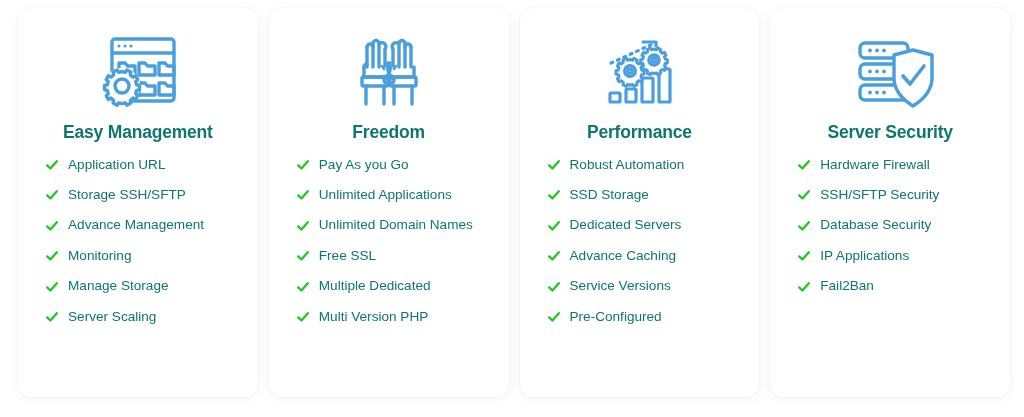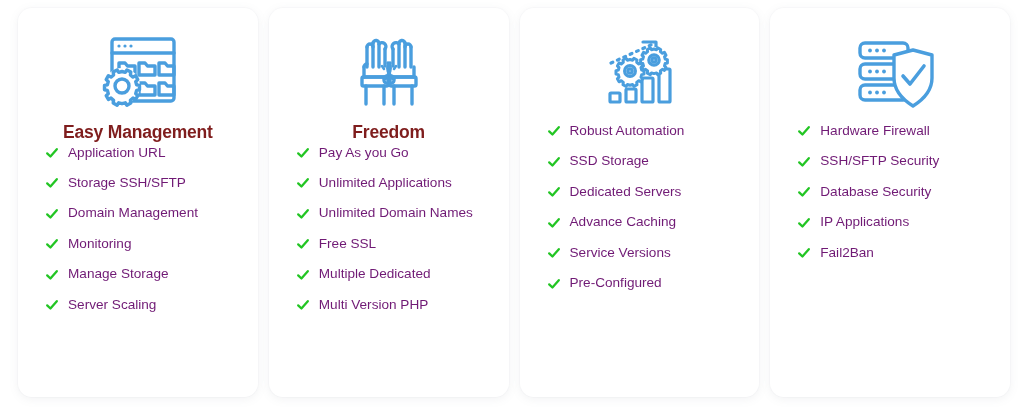--- a/index.html
+++ b/index.html
@@ -39,24 +39,24 @@
     align-items: center;
     justify-content: center;
     margin-bottom: 8px;
   }
   .card-icon svg {
     display: block;
   }
   .card-title {
     font-size: 17.5px;
     font-weight: bold;
-    color: #7f1d1d;
+    color: #0f766e;
     letter-spacing: -0.2px;
     text-align: center;
-    margin: 0 0 4px 0;
+    margin: 0 0 16px 0;
     line-height: 1;
   }
   .feature-list {
     list-style: none;
     margin: 0;
     padding: 0;
     width: 100%;
     align-self: flex-start;
   }
   .feature-item {
@@ -70,21 +70,21 @@
     margin-bottom: 8px;
   }
   .check-icon {
     flex: 0 0 auto;
     width: 14px;
     height: 14px;
     display: block;
   }
   .feature-label {
     font-size: 13.6px;
-    color: #701a75;
+    color: #0f766e;
     line-height: 1.1;
     white-space: nowrap;
   }
 </style>
 </head>
 <body>
 
 <div class="feature-grid">
 
   <div class="feature-card">
@@ -126,21 +126,21 @@
       <li class="feature-item">
         <svg class="check-icon" viewBox="0 0 16 16" fill="none" stroke="#22c523" stroke-width="2.6" stroke-linecap="round" stroke-linejoin="round">
             <path d="M2.5 8.4 L6.2 12 L13.5 3.6"></path>
           </svg>
         <span class="feature-label">Storage SSH/SFTP</span>
       </li>
       <li class="feature-item">
         <svg class="check-icon" viewBox="0 0 16 16" fill="none" stroke="#22c523" stroke-width="2.6" stroke-linecap="round" stroke-linejoin="round">
             <path d="M2.5 8.4 L6.2 12 L13.5 3.6"></path>
           </svg>
-        <span class="feature-label">Domain Management</span>
+        <span class="feature-label">Advance Management</span>
       </li>
       <li class="feature-item">
         <svg class="check-icon" viewBox="0 0 16 16" fill="none" stroke="#22c523" stroke-width="2.6" stroke-linecap="round" stroke-linejoin="round">
             <path d="M2.5 8.4 L6.2 12 L13.5 3.6"></path>
           </svg>
         <span class="feature-label">Monitoring</span>
       </li>
       <li class="feature-item">
         <svg class="check-icon" viewBox="0 0 16 16" fill="none" stroke="#22c523" stroke-width="2.6" stroke-linecap="round" stroke-linejoin="round">
             <path d="M2.5 8.4 L6.2 12 L13.5 3.6"></path>
@@ -252,20 +252,21 @@
                    -1.5 1.6 .7 2.4 2.2 .5 0 3.4 -2.2 .5 -.7 2.4 1.5 1.6 -1.6 2.9
                    -2 -1.1 -2 1.6 .3 2.2 -3 1.6 -1.2 -1.8 -2.5 .7 -2.5 -.7
                    -1.2 1.8 -3 -1.6 .3 -2.2 -2 -1.6 -2 1.1 -1.6 -2.9 1.5 -1.6
                    -.7 -2.4 -2.2 -.5 0 -3.4 2.2 -.5 .7 -2.4 -1.5 -1.6 1.6 -2.9
                    2 1.1 2 -1.6 -.3 -2.2 3 -1.6 1.2 1.8 z" fill="#ffffff" stroke-width="3"></path>
           <circle cx="59" cy="27" r="5.2"></circle>
           <circle cx="59" cy="27" r="2.1"></circle>
         </g>
       </svg>
     </div>
+    <h3 class="card-title">Performance</h3>
     <ul class="feature-list">
       <li class="feature-item">
         <svg class="check-icon" viewBox="0 0 16 16" fill="none" stroke="#22c523" stroke-width="2.6" stroke-linecap="round" stroke-linejoin="round">
             <path d="M2.5 8.4 L6.2 12 L13.5 3.6"></path>
           </svg>
         <span class="feature-label">Robust Automation</span>
       </li>
       <li class="feature-item">
         <svg class="check-icon" viewBox="0 0 16 16" fill="none" stroke="#22c523" stroke-width="2.6" stroke-linecap="round" stroke-linejoin="round">
             <path d="M2.5 8.4 L6.2 12 L13.5 3.6"></path>
@@ -313,20 +314,21 @@
         <circle cx="31" cy="38.5" r="1.9" fill="#4a9ede" stroke="none"></circle>
         <circle cx="38" cy="38.5" r="1.9" fill="#4a9ede" stroke="none"></circle>
         <circle cx="24" cy="59.5" r="1.9" fill="#4a9ede" stroke="none"></circle>
         <circle cx="31" cy="59.5" r="1.9" fill="#4a9ede" stroke="none"></circle>
         <circle cx="38" cy="59.5" r="1.9" fill="#4a9ede" stroke="none"></circle>
 
         <path d="M48 22 L67 17 L86 22 V45 c0 14 -11 23 -19 28 c-8 -5 -19 -14 -19 -28 z" fill="#ffffff"></path>
         <path d="M57 43 L64 51 L78 33" stroke-width="3.6"></path>
       </svg>
     </div>
+    <h3 class="card-title">Server Security</h3>
     <ul class="feature-list">
       <li class="feature-item">
         <svg class="check-icon" viewBox="0 0 16 16" fill="none" stroke="#22c523" stroke-width="2.6" stroke-linecap="round" stroke-linejoin="round">
             <path d="M2.5 8.4 L6.2 12 L13.5 3.6"></path>
           </svg>
         <span class="feature-label">Hardware Firewall</span>
       </li>
       <li class="feature-item">
         <svg class="check-icon" viewBox="0 0 16 16" fill="none" stroke="#22c523" stroke-width="2.6" stroke-linecap="round" stroke-linejoin="round">
             <path d="M2.5 8.4 L6.2 12 L13.5 3.6"></path>

